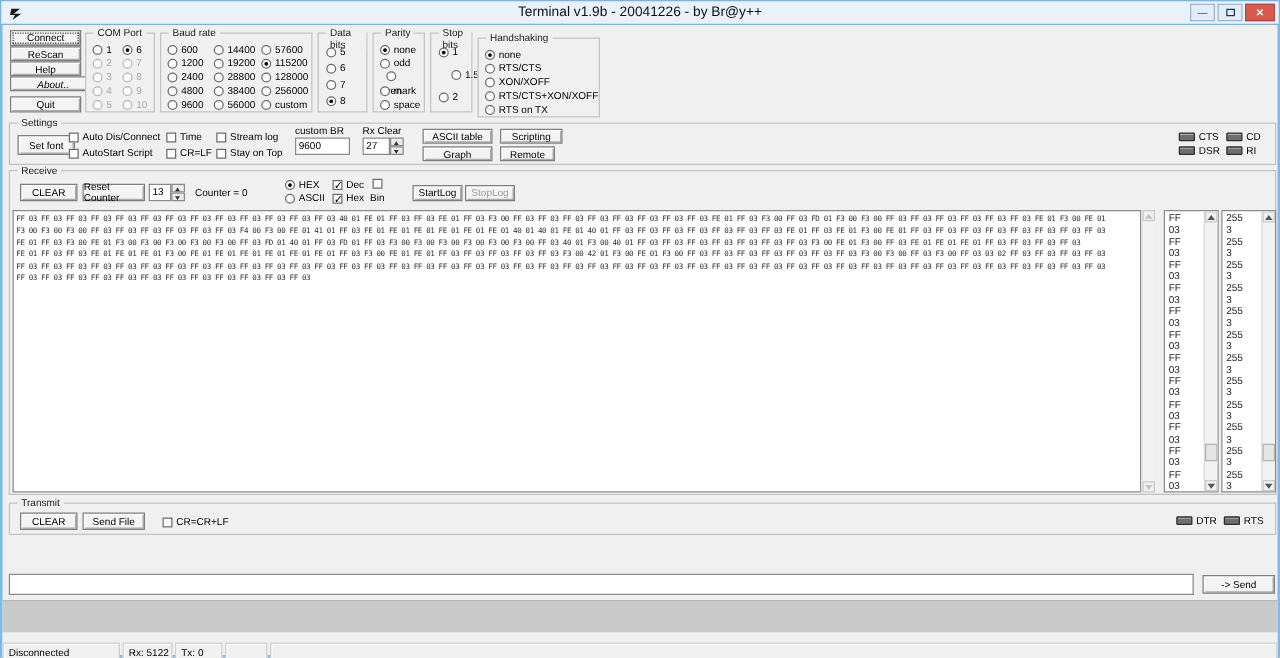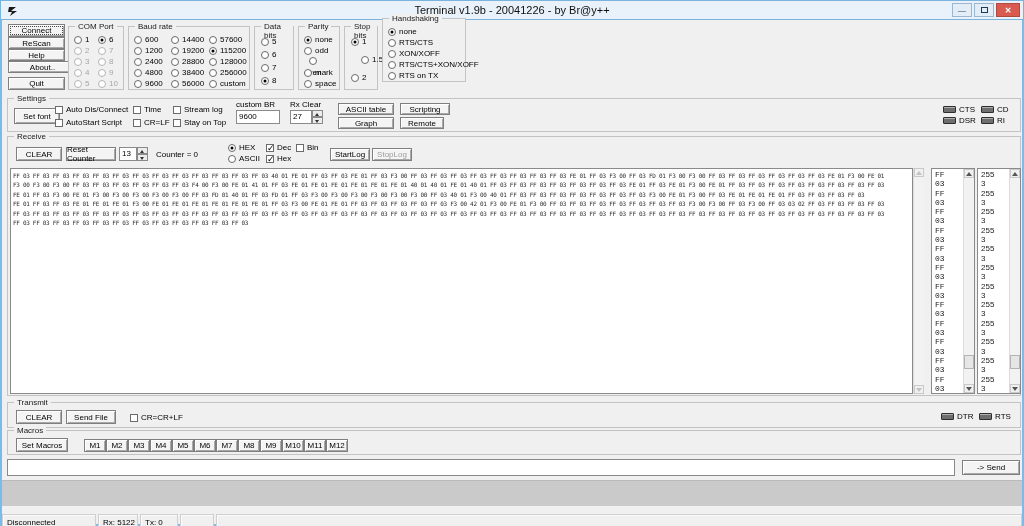--- a/index.html
+++ b/index.html
@@ -100,21 +100,21 @@
         </div>
       <div class="wbtn close">
           <span>✕</span>
         </div>
     </div>
   </div>
 
   <div class="btn dashed ufirst" style="left:6px; top:22px; width:57px; height:13px;">Connect</div>
   <div class="btn ufirst" style="left:6px; top:35px; width:57px; height:12px;">ReScan</div>
   <div class="btn ufirst" style="left:6px; top:47px; width:57px; height:12px;">Help</div>
-  <div class="btn ufirst" style="left:6px; top:59px; width:69px; height:12px;">About..</div>
+  <div class="btn ufirst" style="left:6px; top:59px; width:69px; height:12px;font-style:italic;">About..</div>
   <div class="btn ufirst" style="left:6px; top:75px; width:57px; height:13px;">Quit</div>
 
   <div class="group" style="left:66px; top:24px; width:56px; height:64px;">
     <span class="group-label">COM Port</span>
     <label class="opt" style="left:5px; top:8px;">
         <span class="radio"></span>
         <span>1</span>
       </label>
     <label class="opt dis" style="left:5px; top:19px;">
         <span class="radio"></span>
@@ -271,21 +271,21 @@
     <label class="opt" style="left:16px; top:28px;">
         <span class="radio"></span>
         <span>1.5</span>
       </label>
     <label class="opt" style="left:6px; top:46px;">
         <span class="radio"></span>
         <span>2</span>
       </label>
   </div>
 
-  <div class="group" style="left:380px; top:16px; width:84px; height:64px;">
+  <div class="group" style="left:380px; top:28px; width:98px; height:64px;">
     <span class="group-label">Handshaking</span>
     <label class="opt" style="left:5px; top:8px;">
         <span class="radio sel"></span>
         <span>none</span>
       </label>
     <label class="opt" style="left:5px; top:19px;">
         <span class="radio"></span>
         <span>RTS/CTS</span>
       </label>
     <label class="opt" style="left:5px; top:30px;">
@@ -386,39 +386,39 @@
         <span>ASCII</span>
       </label>
     <label class="opt" style="left:258px; top:6px;">
         <span class="cb on"></span>
         <span>Dec</span>
       </label>
     <label class="opt" style="left:258px; top:17px;">
         <span class="cb on"></span>
         <span>Hex</span>
       </label>
-    <label class="opt" style="left:288px; top:6px;">
+    <label class="opt" style="left:288px; top:6px;flex-direction:column;">
         <span class="cb"></span>
         <span>Bin</span>
       </label>
     <div class="btn" style="left:322px; top:11px; width:40px; height:13px;">StartLog</div>
     <div class="btn dis" style="left:364px; top:11px; width:40px; height:13px;">StopLog</div>
 
     <div class="rxbox" style="left:2px; top:31px; width:903px; height:226px;"><div class="hex-line">FF 03 FF 03 FF 03 FF 03 FF 03 FF 03 FF 03 FF 03 FF 03 FF 03 FF 03 FF 03 FF 03 40 01 FE 01 FF 03 FF 03 FE 01 FF 03 F3 00 FF 03 FF 03 FF 03 FF 03 FF 03 FF 03 FF 03 FF 03 FE 01 FF 03 F3 00 FF 03 FD 01 F3 00 F3 00 FF 03 FF 03 FF 03 FF 03 FF 03 FF 03 FE 01 F3 00 FE 01</div><div class="hex-line">F3 00 F3 00 F3 00 FF 03 FF 03 FF 03 FF 03 FF 03 FF 03 F4 00 F3 00 FE 01 41 01 FF 03 FE 01 FE 01 FE 01 FE 01 FE 01 FE 01 40 01 40 01 FE 01 40 01 FF 03 FF 03 FF 03 FF 03 FF 03 FF 03 FF 03 FE 01 FF 03 FE 01 F3 00 FE 01 FF 03 FF 03 FF 03 FF 03 FF 03 FF 03 FF 03 FF 03</div><div class="hex-line">FE 01 FF 03 F3 00 FE 01 F3 00 F3 00 F3 00 F3 00 F3 00 FF 03 FD 01 40 01 FF 03 FD 01 FF 03 F3 00 F3 00 F3 00 F3 00 F3 00 F3 00 FF 03 40 01 F3 00 40 01 FF 03 FF 03 FF 03 FF 03 FF 03 FF 03 FF 03 F3 00 FE 01 F3 00 FF 03 FE 01 FE 01 FE 01 FF 03 FF 03 FF 03 FF 03</div><div class="hex-line">FE 01 FF 03 FF 03 FE 01 FE 01 FE 01 F3 00 FE 01 FE 01 FE 01 FE 01 FE 01 FE 01 FF 03 F3 00 FE 01 FE 01 FF 03 FF 03 FF 03 FF 03 FF 03 F3 00 42 01 F3 00 FE 01 F3 00 FF 03 FF 03 FF 03 FF 03 FF 03 FF 03 FF 03 F3 00 F3 00 FF 03 F3 00 FF 03 03 02 FF 03 FF 03 FF 03 FF 03</div><div class="hex-line">FF 03 FF 03 FF 03 FF 03 FF 03 FF 03 FF 03 FF 03 FF 03 FF 03 FF 03 FF 03 FF 03 FF 03 FF 03 FF 03 FF 03 FF 03 FF 03 FF 03 FF 03 FF 03 FF 03 FF 03 FF 03 FF 03 FF 03 FF 03 FF 03 FF 03 FF 03 FF 03 FF 03 FF 03 FF 03 FF 03 FF 03 FF 03 FF 03 FF 03 FF 03 FF 03 FF 03 FF 03</div><div class="hex-line">FF 03 FF 03 FF 03 FF 03 FF 03 FF 03 FF 03 FF 03 FF 03 FF 03 FF 03 FF 03</div></div>
 
     <div class="sbar pale" style="left:905px; top:31px; height:226px;">
       <span class="arr top">
           <i class="glyph-up"></i>
         </span>
       <span class="arr bot">
           <i class="glyph-dn"></i>
         </span>
     </div>
 
-    <div class="bytelist" style="left:923px; top:31px; width:44px; height:226px;font-family:Liberation Mono, monospace;">
+    <div class="bytelist" style="left:923px; top:31px; width:44px; height:226px;">
       <div class="inner">
           <div class="byte-row">FF</div>
           <div class="byte-row">03</div>
           <div class="byte-row">FF</div>
           <div class="byte-row">03</div>
           <div class="byte-row">FF</div>
           <div class="byte-row">03</div>
           <div class="byte-row">FF</div>
           <div class="byte-row">03</div>
           <div class="byte-row">FF</div>
@@ -499,38 +499,20 @@
     <div class="led-row" style="left:933px; top:9px;">
         <span class="led"></span>
         <span>DTR</span>
       </div>
     <div class="led-row" style="left:971px; top:9px;">
         <span class="led"></span>
         <span>RTS</span>
       </div>
   </div>
 
-  <div class="group" style="left:5px; top:428px; width:1014px; height:25px;">
-    <span class="group-label">Macros</span>
-    <div class="btn" style="left:8px; top:7px; width:52px; height:14px;">Set Macros</div>
-    <div class="macro-strip">
-        <div class="macro-btn">M1</div>
-        <div class="macro-btn">M2</div>
-        <div class="macro-btn">M3</div>
-        <div class="macro-btn">M4</div>
-        <div class="macro-btn">M5</div>
-        <div class="macro-btn">M6</div>
-        <div class="macro-btn">M7</div>
-        <div class="macro-btn">M8</div>
-        <div class="macro-btn">M9</div>
-        <div class="macro-btn">M10</div>
-        <div class="macro-btn">M11</div>
-        <div class="macro-btn">M12</div>
-      </div>
-  </div>
 
   <input class="field" style="left: 5px; top: 457px; width: 948px; height: 17px;" value="">
   <div class="btn" style="left:960px; top:458px; width:58px; height:15px;">-&gt; Send</div>
 
   <div class="graybar"></div>
 
   <div class="statusbar">
     <div class="spanel" style="width:94px;">Disconnected</div>
     <div class="spanel" style="width:40px;">Rx: 5122</div>
     <div class="spanel" style="width:38px;">Tx: 0</div>

